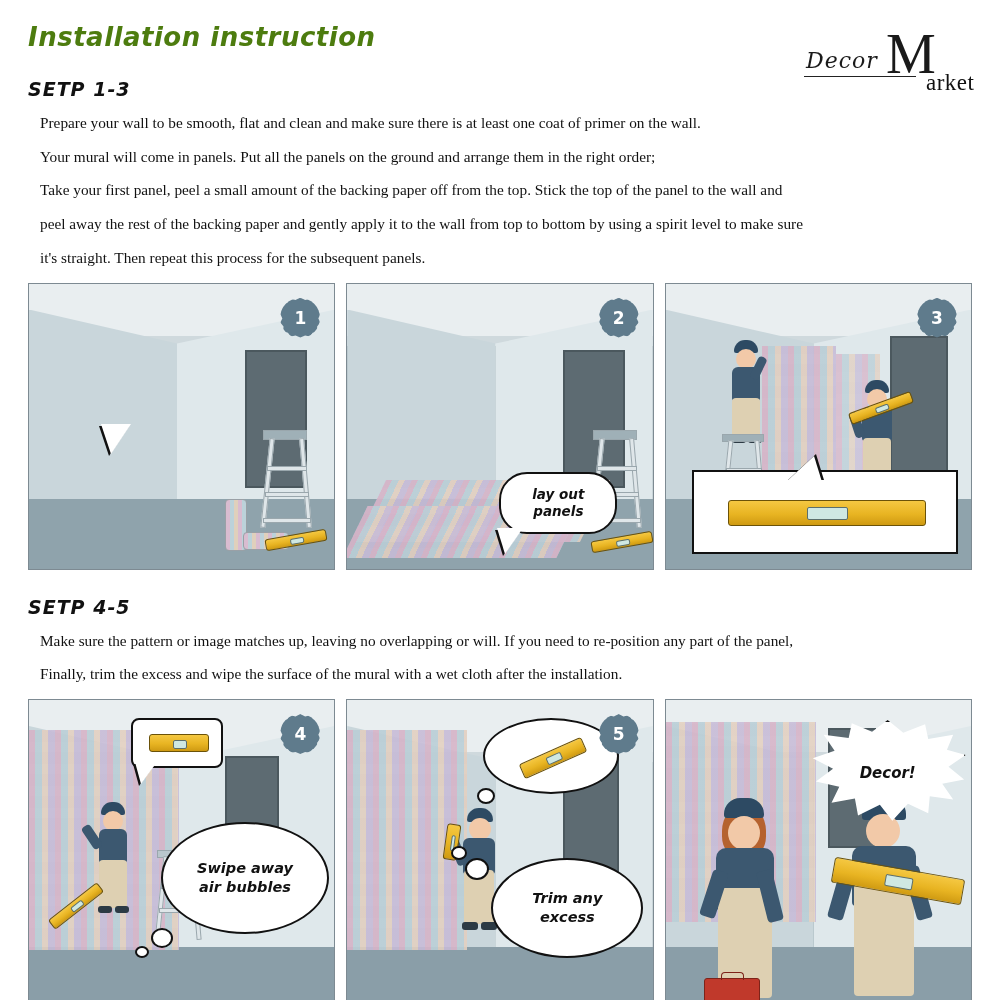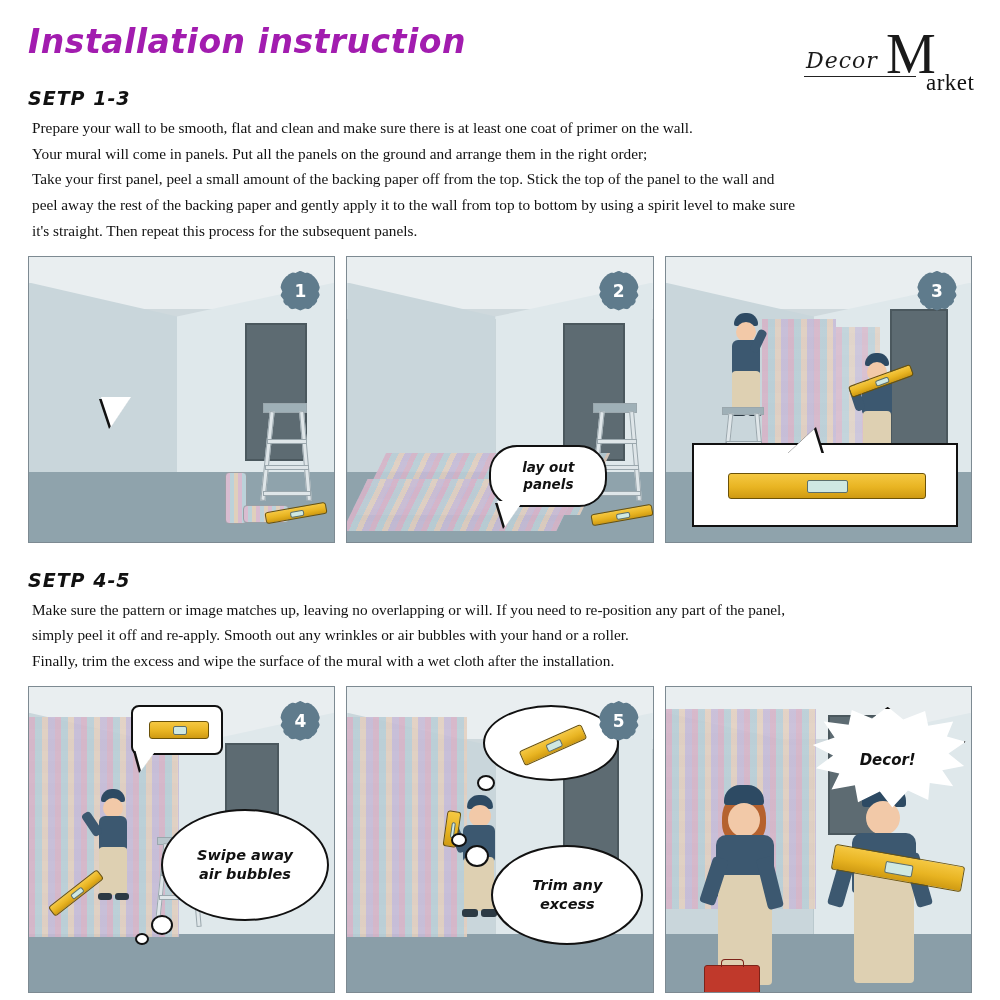--- a/index.html
+++ b/index.html
@@ -12,24 +12,24 @@
     position:relative;
     overflow:hidden;
   }
   .page { position:relative; width:1000px; height:1000px; padding:0 28px; }
 
   
   .title-main {
     font-family:"DejaVu Sans", sans-serif;
     font-style:italic;
     font-weight:bold;
-    font-size:33px;
+    font-size:26px;
     letter-spacing:0.5px;
     margin:22px 0 0 0;
-    color:#a21caf;
+    color:#4d7c0f;
   }
   .title-sub {
     font-family:"Liberation Serif", serif;
     font-weight:bold;
     font-size:28px;
     margin:6px 0 0 0;
     letter-spacing:0.2px;
   }
   .logo {
     position:absolute;
@@ -71,21 +71,21 @@
     font-size:19px;
     letter-spacing:1px;
     margin:26px 0 8px 0;
   }
   .body-text {
     font-family:"Liberation Serif", serif;
     font-size:15.3px;
     line-height:1.42;
     color:#111;
   }
-  .body-text p { margin:4px; }
+  .body-text p { margin:12px; }
 
   
   .row {
     display:flex;
     gap:11px;
     margin-top:14px;
   }
   .panel {
     position:relative;
     width:311px;
@@ -301,21 +301,21 @@
 
         <div class="ladder" style="left:240px;top:146px;width:68px;height:100px;">
           <i style="left:6px;top:0;width:44px;height:10px;background:#9fb0b7;"></i>
           <i style="left:8px;top:8px;width:5px;height:90px;transform:rotate(6deg);"></i>
           <i style="left:46px;top:8px;width:5px;height:90px;transform:rotate(-5deg);"></i>
           <i style="left:10px;top:36px;width:40px;height:5px;"></i>
           <i style="left:8px;top:62px;width:44px;height:5px;"></i>
           <i style="left:6px;top:88px;width:48px;height:5px;"></i>
         </div>
         <div class="spirit-level" style="left:244px;top:252px;width:62px;height:12px;transform:rotate(-10deg);"></div>
-        <div class="bubble" style="left:142px;top:188px;width:118px;height:62px;">
+        <div class="bubble" style="left:152px;top:188px;width:118px;height:62px;">
           <span style="white-space:pre-line;">lay out
 panels</span>
         </div>
         <div style="position:absolute;left:150px;top:244px;width:0;height:0;border-left:8px solid transparent;border-right:18px solid transparent;border-top:26px solid #fff;filter:drop-shadow(-2px 2px 0 #111);"></div>
       </div>
       <div class="badge">2</div>
     </div>
 
     <div class="panel">
       <div class="scene">
@@ -361,21 +361,20 @@
         </div>
         <div style="position:absolute;left:120px;top:172px;width:0;height:0;border-left:28px solid transparent;border-right:8px solid transparent;border-bottom:26px solid #fff;filter:drop-shadow(2px -2px 0 #111);"></div>
       </div>
       <div class="badge">3</div>
     </div>
   </div>
 
   <div class="step-head">SETP 4-5</div>
   <div class="body-text">
     <p> Make sure the pattern or image matches up, leaving no overlapping or will. If you need to re-position any part of the panel,</p>
-    <p>simply peel it off and re-apply. Smooth out any wrinkles or air bubbles with your hand or a roller.</p>
     <p> Finally, trim the excess and wipe the surface of the mural with a wet cloth after the installation.</p>
   </div>
 
   <div class="row row2">
 
     <div class="panel">
       <div class="scene">
         <div class="ceil"></div>
         <div class="wall-left"></div>
         <div class="wall-right"></div>

